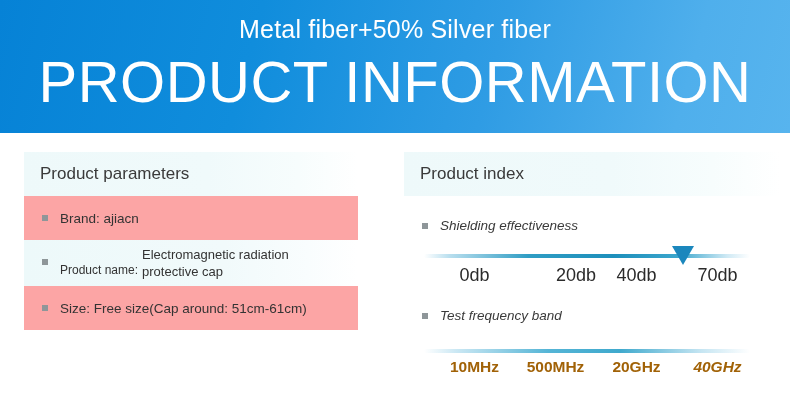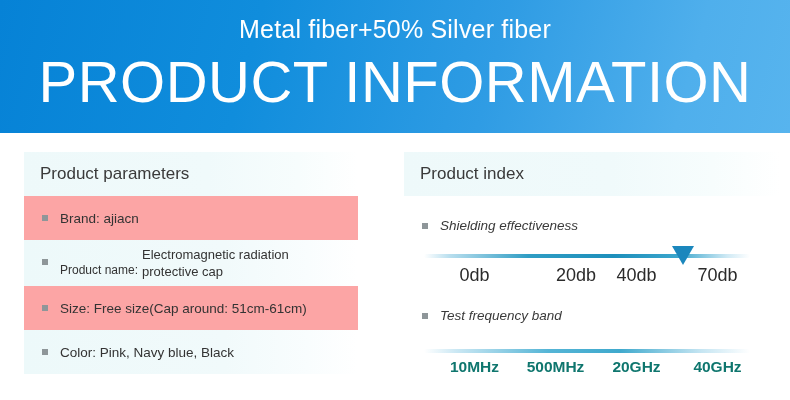--- a/index.html
+++ b/index.html
@@ -163,21 +163,21 @@
     top: 16px;
     display: flex;
   }
   .tick {
     font-size: 18px;
     color: #2b2b2b;
     text-align: center;
     line-height: 26px;
     white-space: nowrap;
   }
-  .tick-freq { font-size: 15.5px; font-weight: bold; color: #0f766e; }
+  .tick-freq { font-size: 15.5px; font-weight: bold; color: #a16207; }
 </style>
 </head>
 <body>
 
 <div class="header">
   <div class="header-subtitle">Metal fiber+50% Silver fiber</div>
   <div class="header-title">PRODUCT INFORMATION</div>
 </div>
 
 <div class="panel panel-left">
@@ -196,24 +196,20 @@
       <span class="pname-label">Product name:</span>
       <span class="pname-value" style="margin-left:4px;">Electromagnetic radiation protective cap</span>
     </div>
 
     <div class="row plain" style="height:44px;">
       <span class="bullet"></span>
       <span class="row-text">Size: Free size </span>
         <span class="row-text accent">(Cap around: 51cm-61cm)</span>
     </div>
 
-    <div class="row tint" style="height:44px;">
-      <span class="bullet"></span>
-      <span class="row-text">Color: Pink, Navy blue, Black</span>
-    </div>
 
   </div>
 </div>
 
 <div class="panel panel-right">
 
   <div class="panel-head">Product index</div>
 
   <div class="section" style="margin-top:20px;">
     <span class="bullet" style="top:7px;"></span>
@@ -234,18 +230,18 @@
   <div class="section" style="margin-top:14px;">
     <span class="bullet" style="top:7px;"></span>
     <div class="section-label">Test frequency band</div>
 
     <div class="scale" style="margin-left:-22px; width:340px; margin-top:16px;">
       <div class="scale-bar soft"></div>
       <div class="ticks" style="top:13px;">
         <div class="tick tick-freq" style="width:85px;">10MHz</div>
         <div class="tick tick-freq" style="width:85px;">500MHz</div>
         <div class="tick tick-freq" style="width:85px;text-align:center;">20GHz</div>
-        <div class="tick tick-freq" style="width:85px;">40GHz</div>
+        <div class="tick tick-freq" style="width:85px;font-style:italic;">40GHz</div>
       </div>
     </div>
   </div>
 
 </div>
 
 </body></html>

